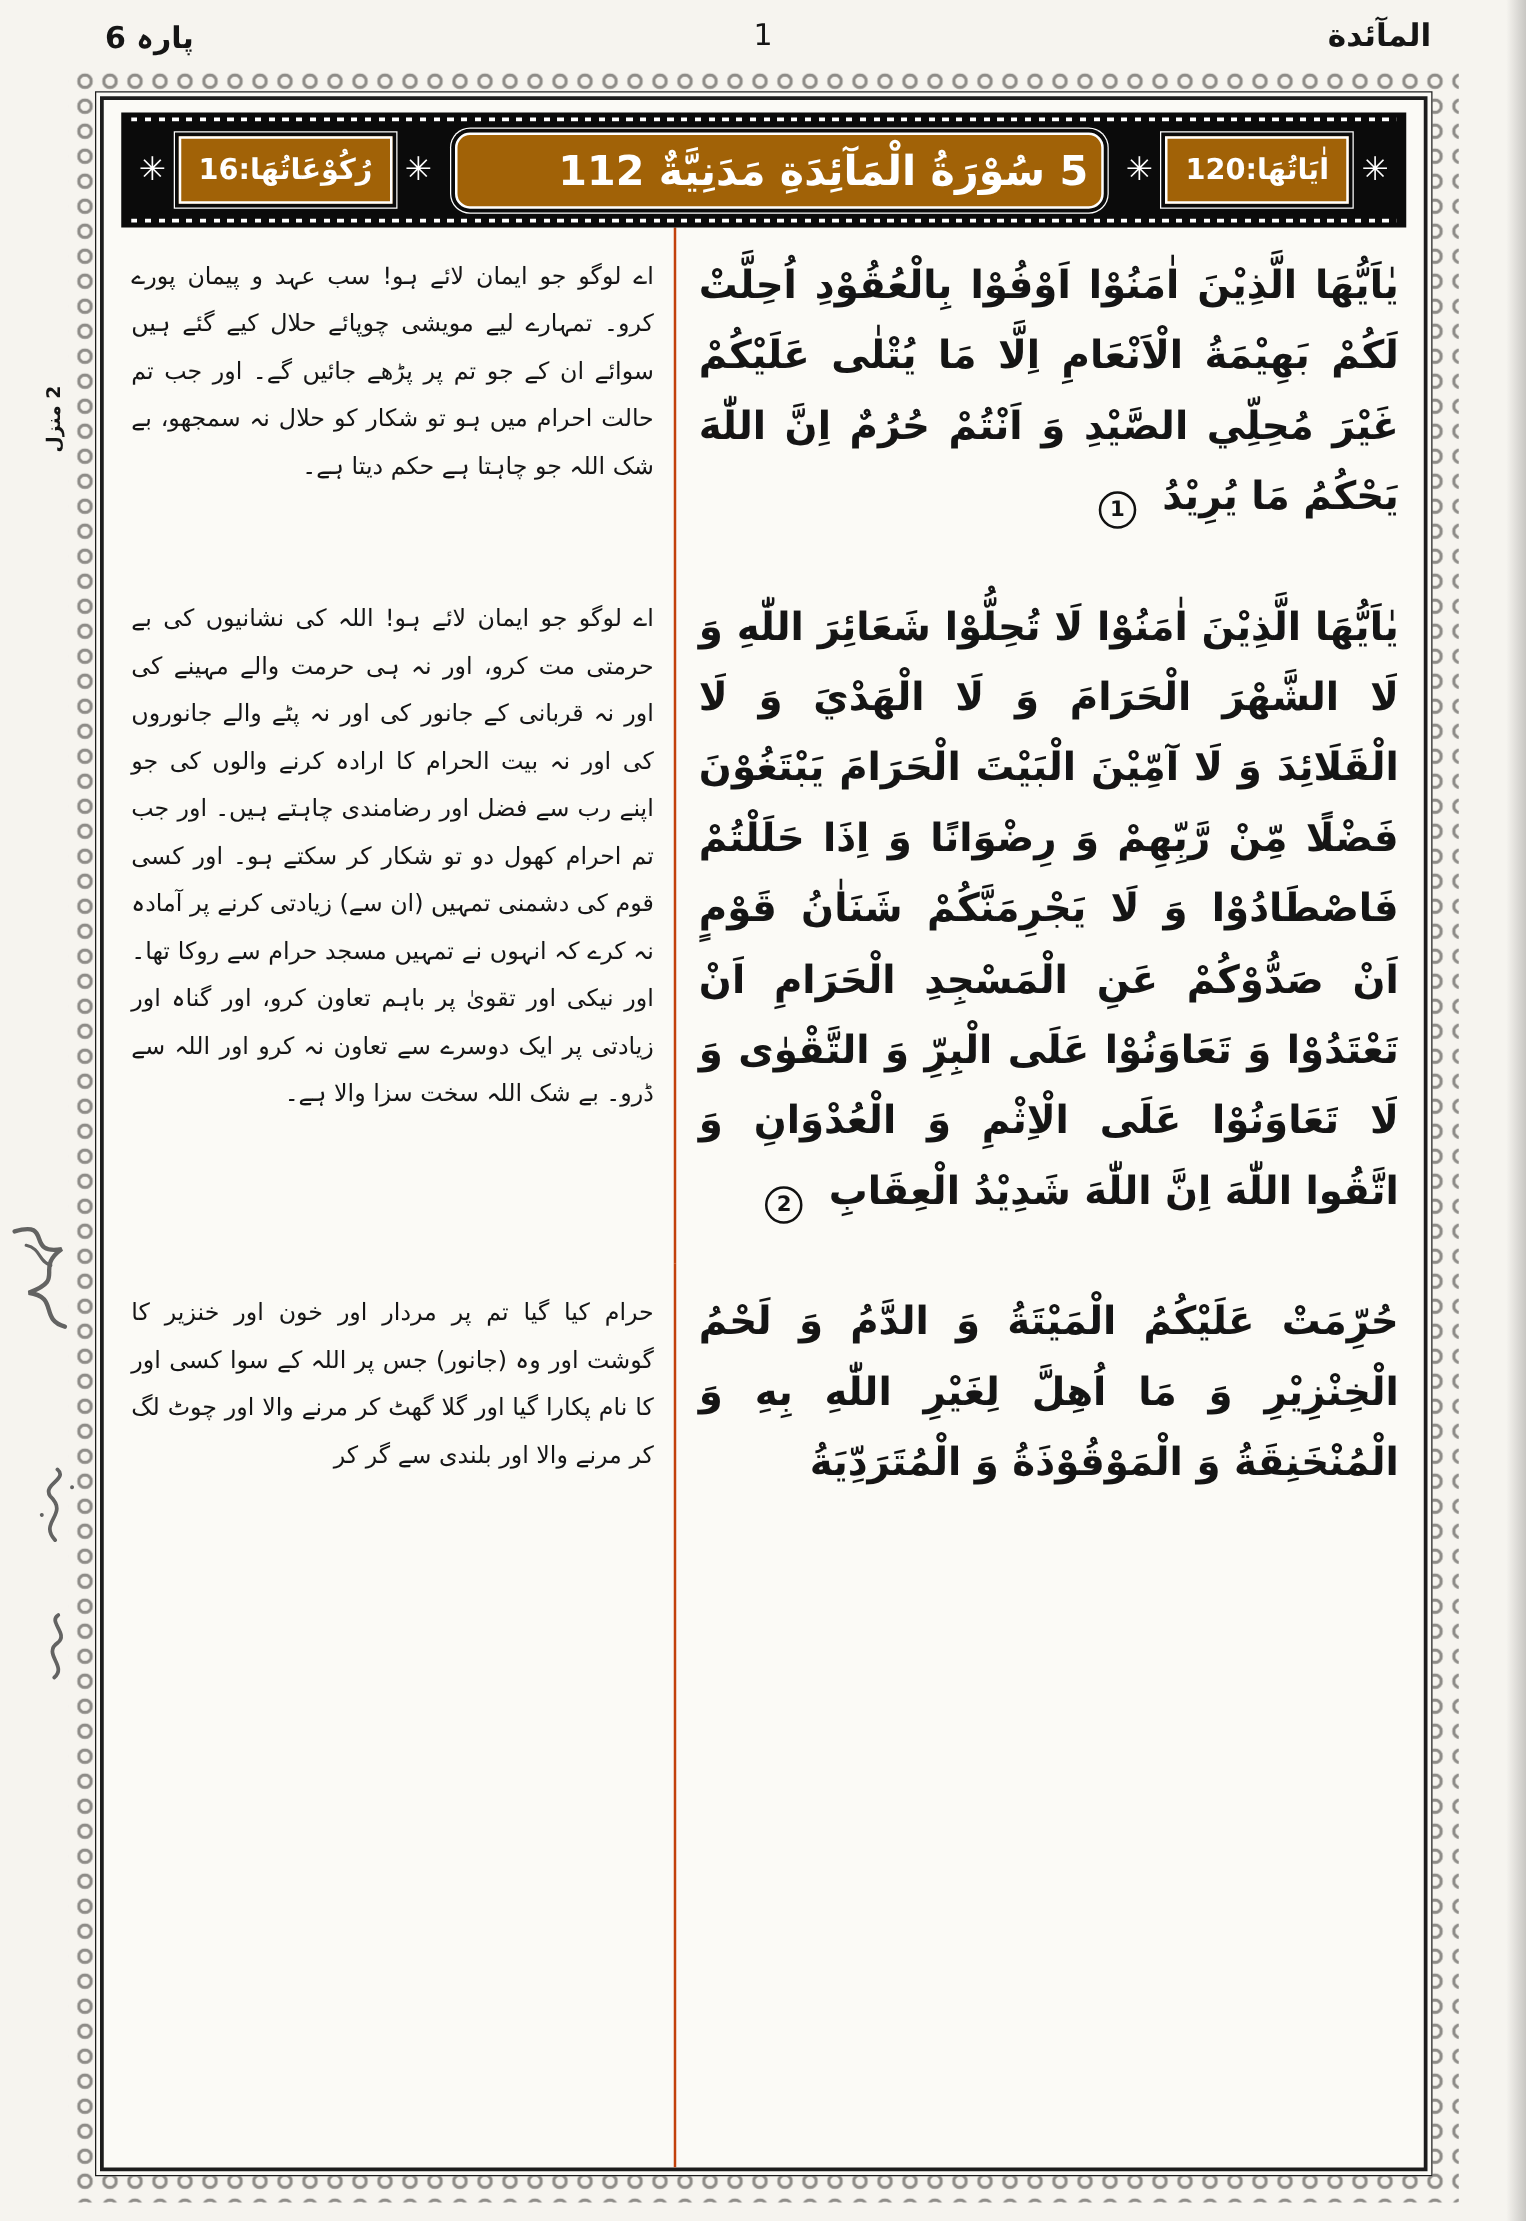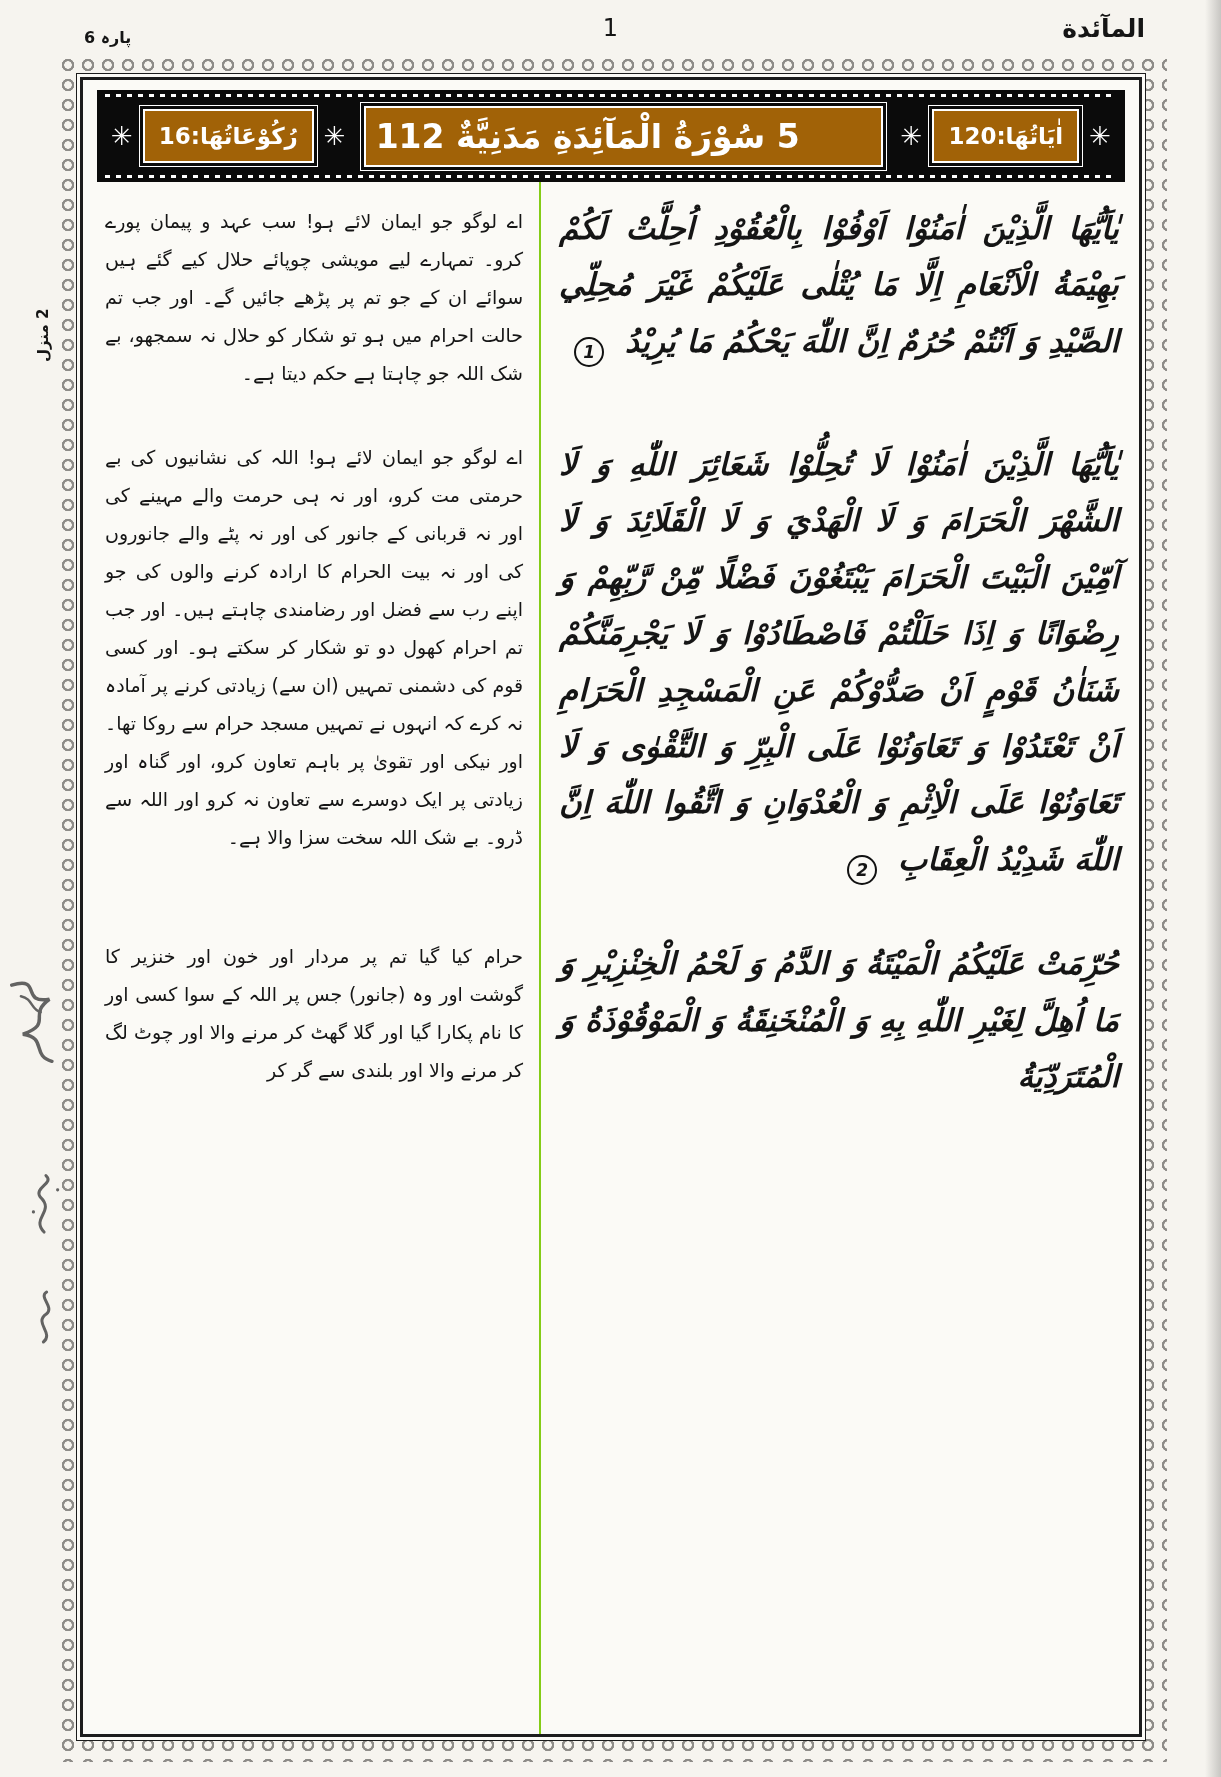--- a/index.html
+++ b/index.html
@@ -10,21 +10,21 @@
     font-family:"DejaVu Sans", sans-serif;
     color:#151515;
     overflow:hidden;
   }
   
   .edge-shade { position:absolute; right:0; top:0; width:16px; height:100%;
     background:linear-gradient(to left, rgba(60,60,60,.25), rgba(60,60,60,0)); pointer-events:none; }
 
   
   .top-row { position:absolute; top:14px; left:70px; right:70px; height:34px; }
-  .top-left  { position:absolute; left:14px; top:14px; font-size:16px; font-weight:bold; direction:rtl; }
+  .top-left  { position:absolute; left:14px; top:2px; font-size:24px; font-weight:bold; direction:rtl; }
   .top-center{ position:absolute; left:50%; transform:translateX(-50%); top:0; font-size:24px; }
   .top-right { position:absolute; right:6px; top:0; font-size:25px; font-weight:bold; direction:rtl; }
 
   
   .ornate-frame {
     position:absolute; left:55px; top:52px; width:1112px; height:1710px;
     background-image: radial-gradient(circle, rgba(0,0,0,0) 3.5px, #8e8c88 4px 6px, rgba(0,0,0,0) 6.5px);
     background-size: 20px 20px;
     background-position: 3px 3px;
     padding:21px;
@@ -51,21 +51,21 @@
   .banner::before { top:4px; }
   .banner::after  { bottom:4px; }
   .banner-box {
     border:2px solid #fff;
     box-shadow:0 0 0 3px #0b0b0b, 0 0 0 4px #fff;
     padding:12px 14px;
     font-size:23px; font-weight:bold;
     white-space:nowrap;
     background:#a16207;
   }
-  .banner-title-box { flex:1; text-align:left; font-size:33px; margin:0 8px; padding:9px 10px; }
+  .banner-title-box { flex:1; text-align:right; font-size:33px; margin:0 8px; padding:9px 10px;border-radius:12px; }
   .banner-star { font-size:26px; line-height:1; color:#fff; flex:0 0 auto; }
 
   
   .bismillah {
     direction:rtl; text-align:center;
     font-size:44px; font-weight:bold;
     margin-top:12px; line-height:1.3;
     flex:0 0 auto;
   }
   .bismillah-urdu {
@@ -74,27 +74,26 @@
     border-bottom:1.5px solid #1c1c1c;
     flex:0 0 auto;
   }
 
   
   .verses { flex:1 1 auto; display:flex; flex-direction:column; direction:rtl; }
   .verse-row { display:flex; direction:rtl; flex:0 0 auto; }
   .verse-row:last-child { flex:1 1 auto; }
   .arabic-cell {
     width:57%;
-    border-left:2px solid #84cc16;
+    border-left:2px solid #c2410c;
     padding:18px 6px 30px 18px;
     font-size:31px; font-weight:600;
     line-height:1.82;
     text-align:justify;
     direction:rtl;
-    font-style:italic;
   }
   .urdu-cell {
     width:43%;
     padding:20px 16px 26px 8px;
     font-size:19px;
     line-height:2.0;
     text-align:justify;
     direction:rtl;
   }
   .vnum {

